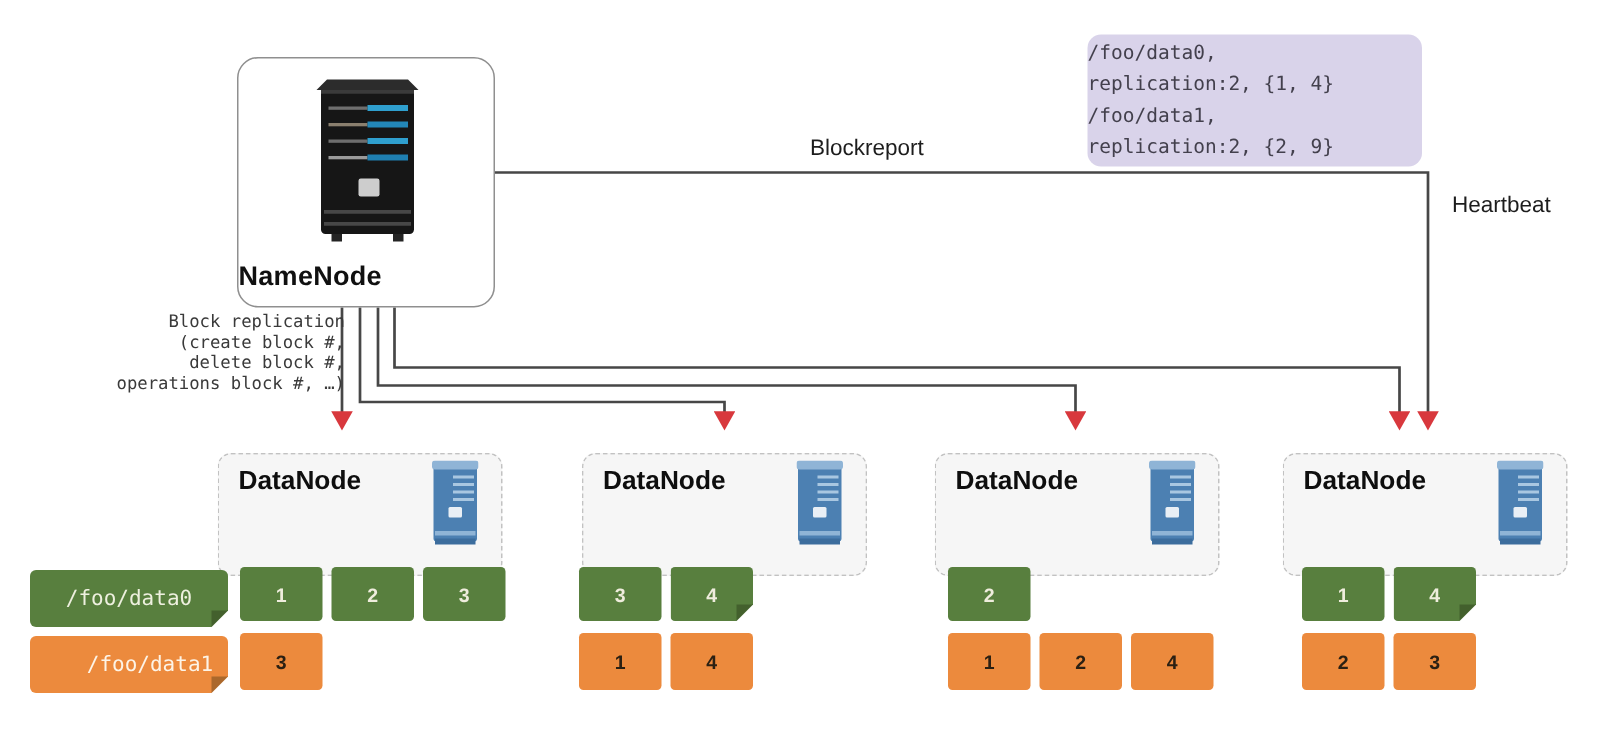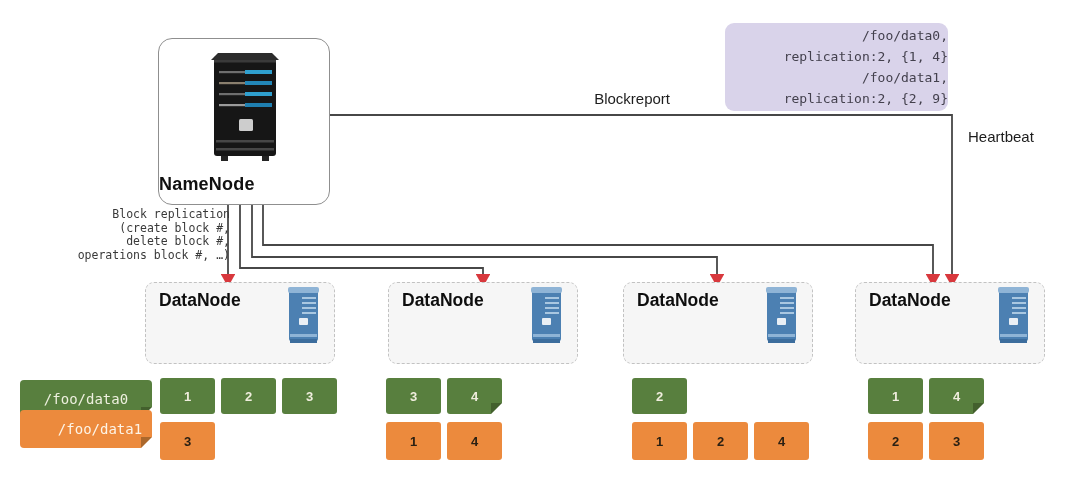--- a/index.html
+++ b/index.html
@@ -23,48 +23,48 @@
   .nn-label{
     position:absolute;left:0;right:0;bottom:9px;text-align:left;
     font-size:18px;font-weight:700;color:#101010;letter-spacing:.2px;
   }
 
   
   .note{
     position:absolute;left:725px;top:23px;width:223px;height:88px;
     background:var(--note-bg,#d9d3ea);border-radius:9px;
     font-size:13px;line-height:21px;color:var(--note-text,#43404d);
-    text-align:right;padding-top:2px;box-sizing:border-box;
-  }
-
-  .lbl-blockreport{position:absolute;left:540px;top:90px;width:130px;text-align:right;font-size:15px;}
+    text-align:left;padding-top:2px;box-sizing:border-box;
+  }
+
+  .lbl-blockreport{position:absolute;left:540px;top:90px;width:130px;text-align:left;font-size:15px;}
   .lbl-heartbeat{position:absolute;left:958px;top:128px;font-size:15px;margin-left:10px;}
 
   .block-ops{
     position:absolute;right:838px;top:208px;text-align:right;white-space:nowrap;
     font-size:11.5px;line-height:13.5px;color:#3a3a3a;
   }
 
   
   .dn-box{
-    position:absolute;top:282px;width:190px;height:82px;box-sizing:border-box;
+    position:absolute;top:302px;width:190px;height:82px;box-sizing:border-box;
     background:var(--datanode-bg,#f6f6f6);border:1.6px dashed var(--datanode-border,#c2c2c2);border-radius:9px;
   }
   .dn1{left:145px}.dn2{left:388px}.dn3{left:623px}.dn4{left:855px}
   .dn-label{position:absolute;left:13px;top:7px;font-size:17.5px;font-weight:700;color:#0e0e0e;}
   .dn-server{position:absolute;right:15px;top:4px;}
 
   
   .file-label{
     position:absolute;left:20px;width:132px;height:38px;box-sizing:border-box;
     border-radius:4px;display:flex;align-items:center;justify-content:center;
     font-size:14px;position:absolute;
   }
   .file0{top:380px;background:var(--file0-green,#587f3e);color:#eef0df;}
-  .file1{top:410px;background:var(--file1-orange,#ec8a3d);color:#fdf4e7;padding-left:28px;}
+  .file1{top:424px;background:var(--file1-orange,#ec8a3d);color:#fdf4e7;padding-left:28px;}
 
   
   .brow{position:absolute;display:flex;gap:6px;}
   .g1{left:160px;top:378px}.g2{left:386px;top:378px}.g3{left:632px;top:378px}.g4{left:868px;top:378px}
   .o1{left:160px;top:422px}.o2{left:386px;top:422px}.o3{left:632px;top:422px}.o4{left:868px;top:422px}
   .block{
     width:55px;border-radius:3px;display:flex;align-items:center;justify-content:center;
     font-size:13px;font-weight:700;position:relative;
   }
   .brow.g .block{height:36px;background:var(--file0-green,#587f3e);color:#efeddd;}

